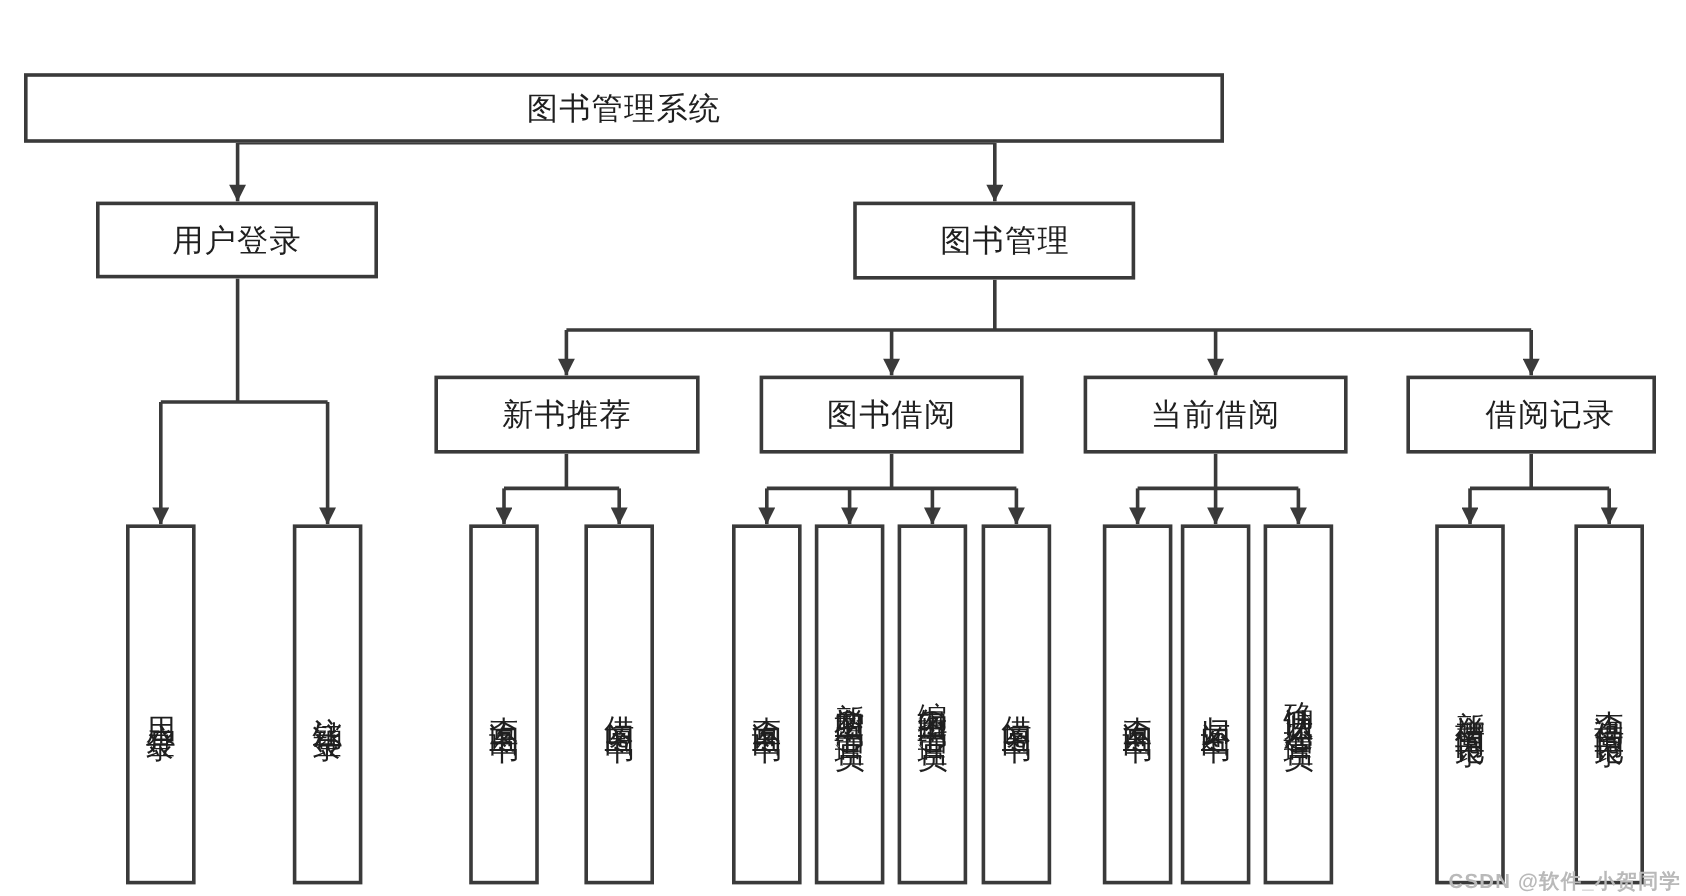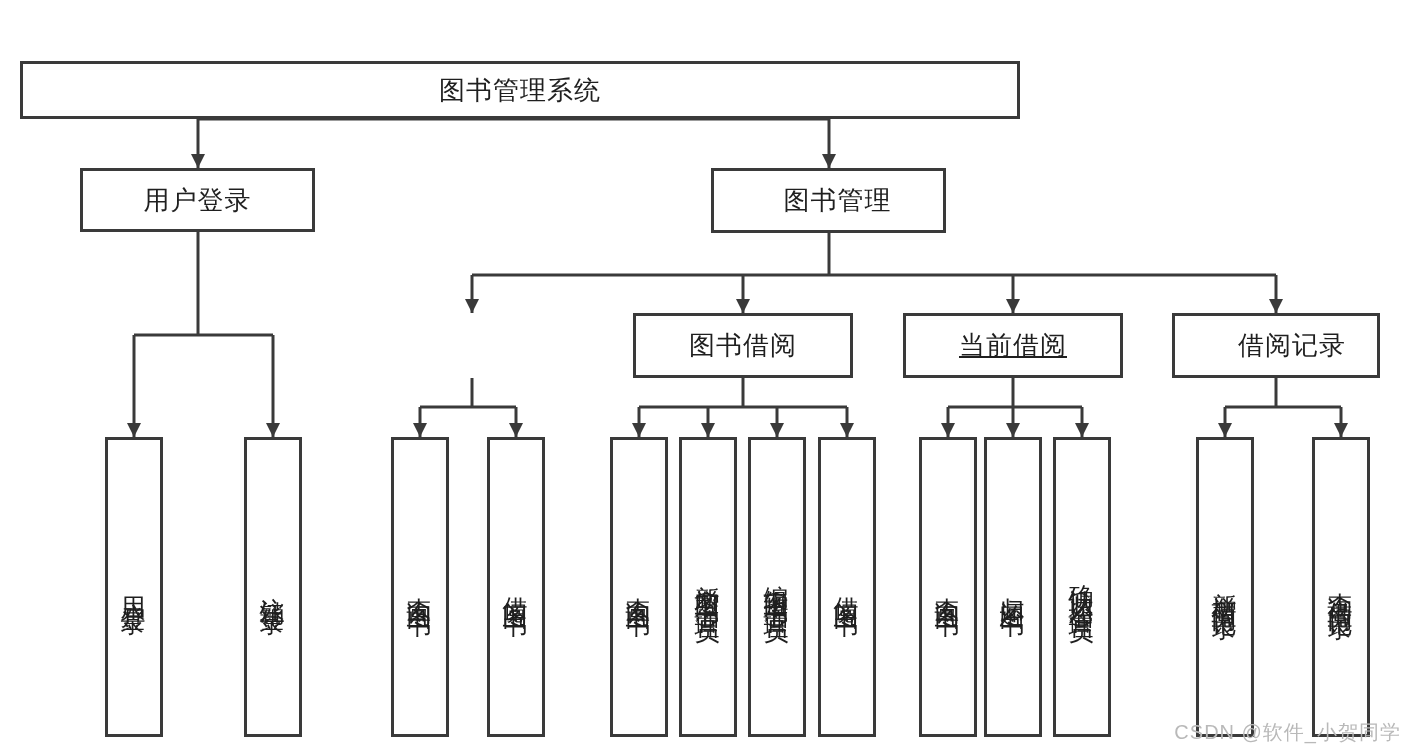--- a/index.html
+++ b/index.html
@@ -52,25 +52,26 @@
     text-orientation: mixed;
     font-size: 25px;
     letter-spacing: 5px;
     white-space: nowrap;
   }
 
   .watermark {
     position: absolute;
     right: 4px;
     bottom: 1px;
-    font-size: 20px;
+    font-size: 17px;
     color: var(--watermark);
     z-index: 5;
     letter-spacing: 1px;
     white-space: nowrap;
+    font-weight: bold;
   }
 </style>
 </head>
 <body>
 
 <div class="canvas">
 
   <svg class="connectors" viewBox="0 0 1405 747">
     <defs>
       <marker id="arrow" viewBox="0 0 10 10" refX="10" refY="5" markerWidth="6.5" markerHeight="4.7" orient="auto-start-reverse">
@@ -123,24 +124,27 @@
     <span class="lbl">图书管理系统</span>
   </div>
 
   <div class="node" style="left:80px; top:168px; width:235px; height:64px;">
     <span class="lbl">用户登录</span>
   </div>
   <div class="node" style="left:711px; top:168px; width:235px; height:65px;padding-left:18px;">
     <span class="lbl">图书管理</span>
   </div>
 
+  <div class="node" style="left:362px; top:313px; width:221px; height:65px;">
+    <span class="lbl">新书推荐</span>
+  </div>
   <div class="node" style="left:633px; top:313px; width:220px; height:65px;font-family:Liberation Serif, serif;">
     <span class="lbl">图书借阅</span>
   </div>
-  <div class="node" style="left:903px; top:313px; width:220px; height:65px;text-decoration:underline;">
+  <div class="node" style="left:903px; top:313px; width:220px; height:65px;">
     <span class="lbl">当前借阅</span>
   </div>
   <div class="node" style="left:1172px; top:313px; width:208px; height:65px;padding-left:32px;">
     <span class="lbl">借阅记录</span>
   </div>
 
   <div class="node leaf" style="left:105px;">
     <span class="lbl">用户登录</span>
   </div>
   <div class="node leaf" style="left:244px;">

